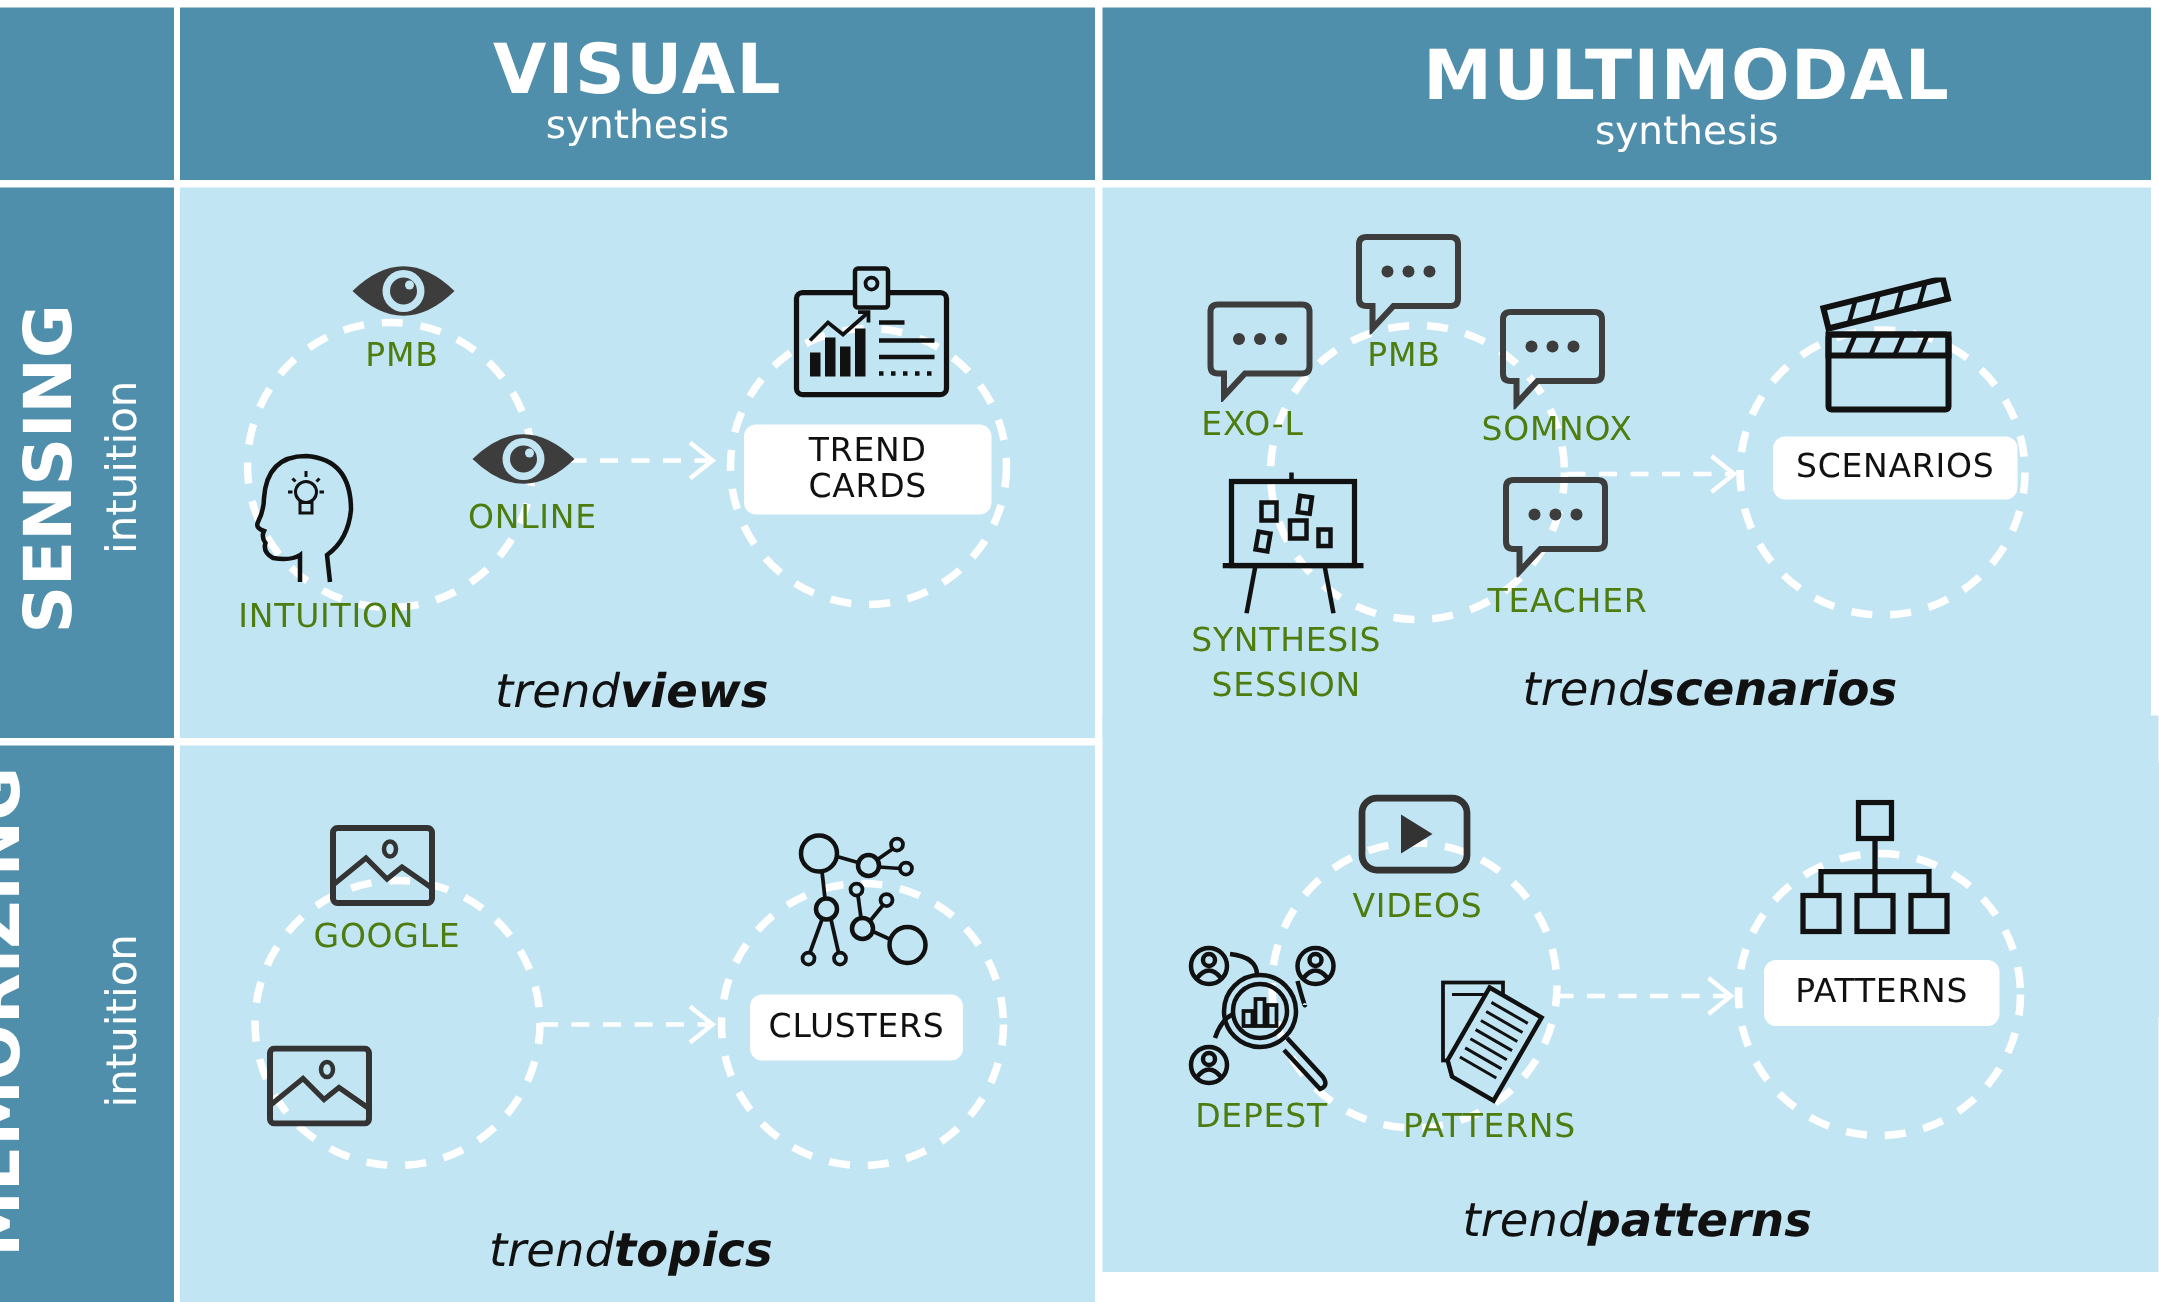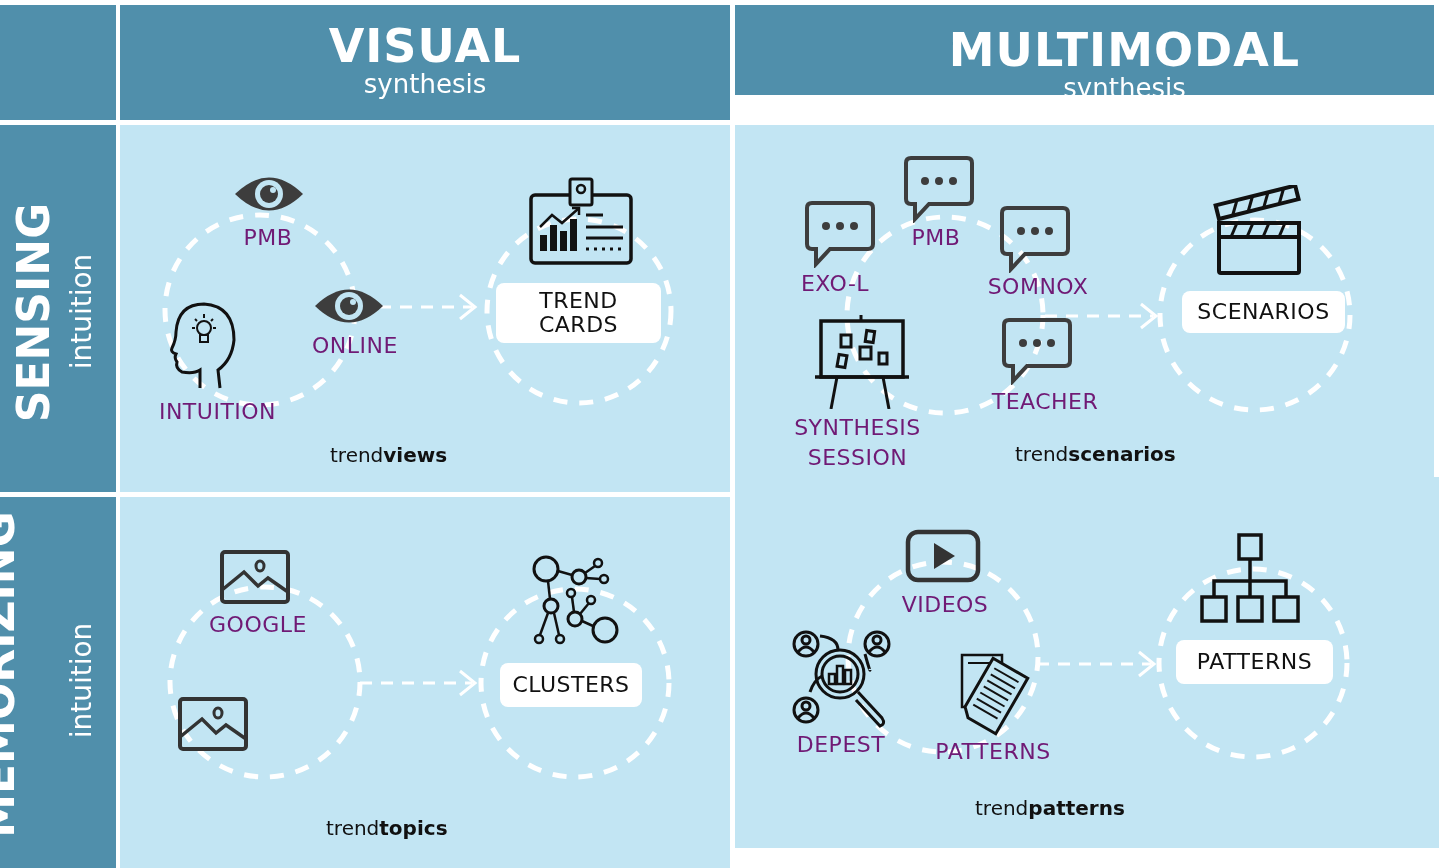--- a/index.html
+++ b/index.html
@@ -3,38 +3,38 @@
 <meta charset="utf-8">
 <style>
   html, body { margin:0; padding:0; }
   body { width:1439px; height:868px; background:#ffffff; position:relative; overflow:hidden; font-family:"Liberation Sans", sans-serif; }
   .cell { position:absolute; }
   .hdr { background:#508fab; color:#fff; }
   .body-cell { background:#c2e5f3; }
   .hdr-title { position:absolute; left:0; right:0; text-align:center; font-weight:bold; color:#ffffff; font-family:"DejaVu Sans", sans-serif; letter-spacing:1px; }
   .hdr-sub { position:absolute; left:0; right:0; text-align:center; color:#fff; font-family:"DejaVu Sans", sans-serif; font-size:26px; }
   .rowlab { position:absolute; transform:rotate(-90deg); transform-origin:center center; white-space:nowrap; color:#fff; font-family:"DejaVu Sans", sans-serif; }
-  .lbl { position:absolute; font-family:"DejaVu Sans", sans-serif; font-size:22px; color:#701a75; white-space:nowrap; text-align:center; line-height:30px; letter-spacing:0.5px; }
+  .lbl { position:absolute; font-family:"DejaVu Sans", sans-serif; font-size:22px; color:#4d7c0f; white-space:nowrap; text-align:center; line-height:30px; letter-spacing:0.5px; }
   .pill { position:absolute; background:#fff; border-radius:8px; font-family:"DejaVu Sans", sans-serif; font-size:22px; color:#111; text-align:center; line-height:24px; display:flex; align-items:center; justify-content:center; letter-spacing:0.5px; }
-  .caption { position:absolute; font-family:"DejaVu Sans", sans-serif; font-size:20px; color:#111; white-space:nowrap; }
+  .caption { position:absolute; font-family:"DejaVu Sans", sans-serif; font-size:31px; color:#111; white-space:nowrap;font-style:italic; }
   .caption b { font-weight:bold; }
   svg.ov { position:absolute; left:0; top:0; overflow:visible; }
   .icon { position:absolute; }
 </style>
 </head>
 <body>
 
 <div class="cell hdr" style="left:0;top:5px;width:116px;height:115px;"></div>
 
 <div class="cell hdr" style="left:120px;top:5px;width:610px;height:115px;">
   <div class="hdr-title" style="top:14px;font-size:46px;">VISUAL</div>
   <div class="hdr-sub" style="top:64px;">synthesis</div>
 </div>
 
-<div class="cell hdr" style="left:735px;top:5px;width:699px;height:90px;">
+<div class="cell hdr" style="left:735px;top:5px;width:699px;height:115px;">
   <div class="hdr-title" style="top:18px;font-size:46px;left:40px;right:-40px;">MULTIMODAL</div>
   <div class="hdr-sub" style="top:68px;left:40px;right:-40px;">synthesis</div>
 </div>
 
 <div class="cell hdr" style="left:0;top:125px;width:116px;height:367px;">
   <div class="rowlab" style="left:-70px;top:162px;width:250px;text-align:center;font-size:44px;font-weight:bold;margin-left:-22px;">SENSING</div>
   <div class="rowlab" style="left:-15px;top:170px;width:200px;text-align:center;font-size:28px;margin-left:-4px;">intuition</div>
 </div>
 
 <div class="cell hdr" style="left:0;top:497px;width:116px;height:371px;">

